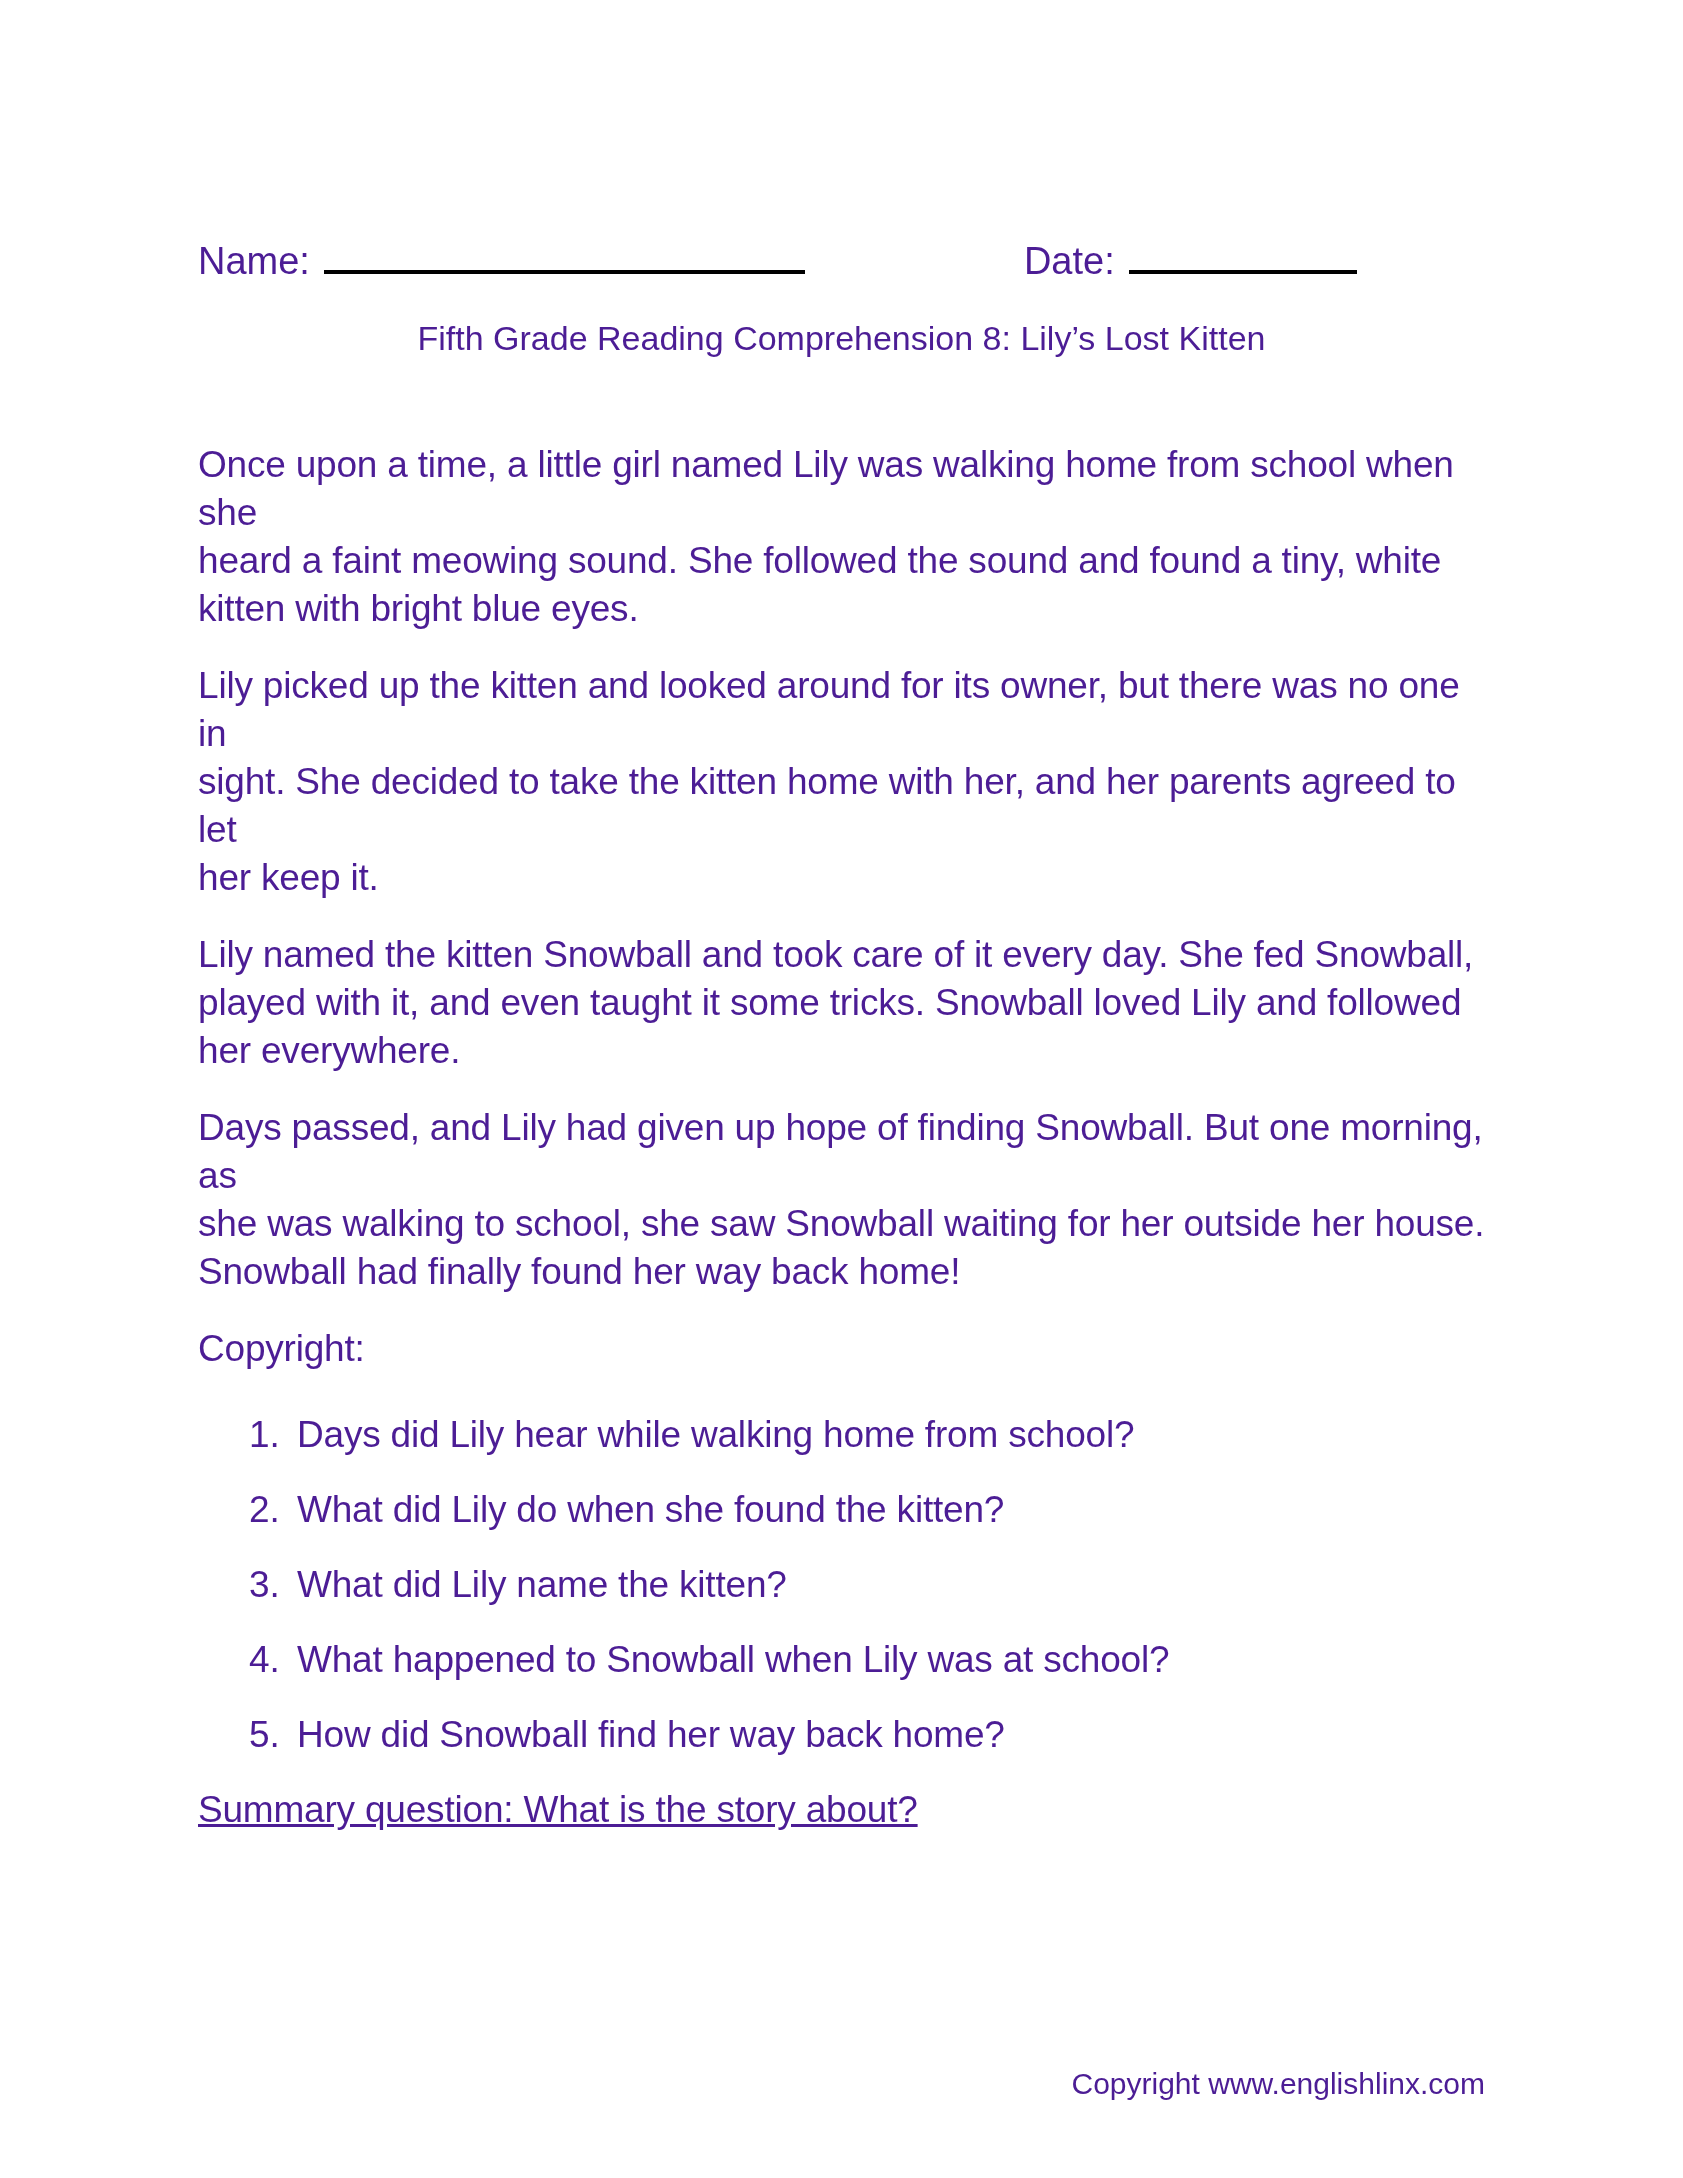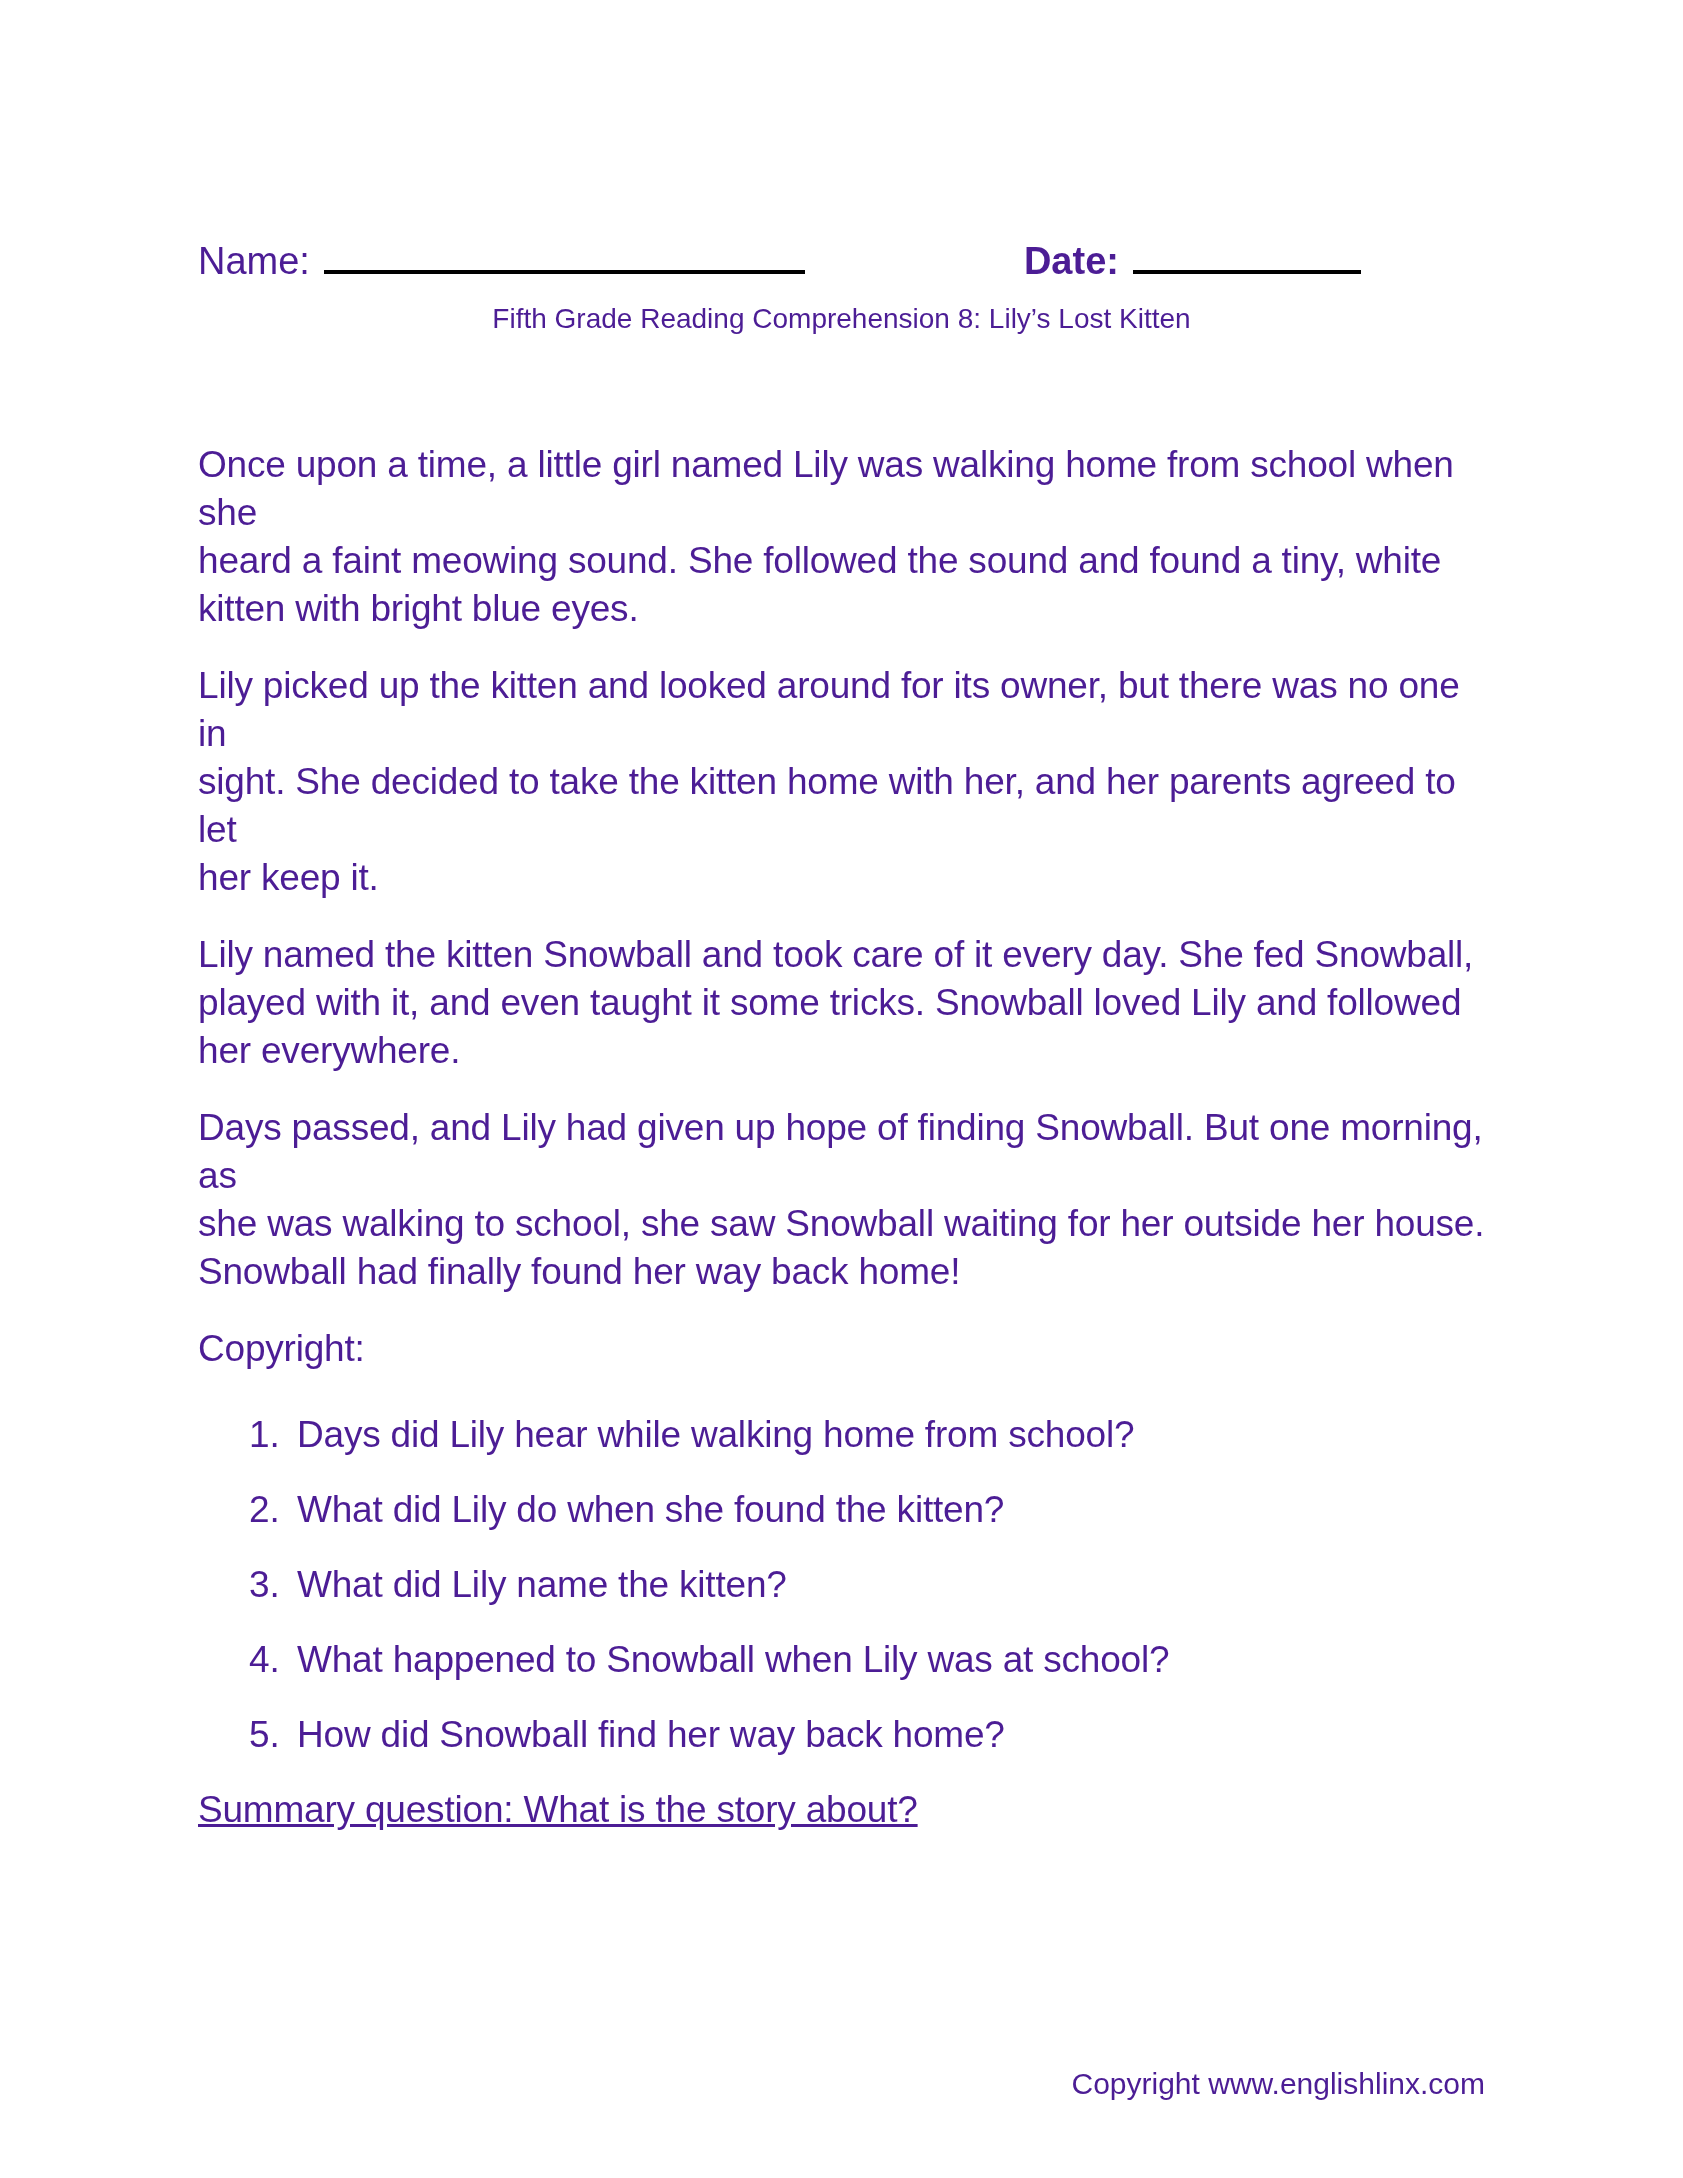--- a/index.html
+++ b/index.html
@@ -28,32 +28,32 @@
     display: flex;
     align-items: baseline;
     white-space: nowrap;
   }
   .blank {
     display: inline-block;
     border-bottom: 4px solid #000000;
     height: 1px;
   }
   .name-blank { width: 481px; margin-left: 14px; }
-  .date-label { margin-left: 219px; font-weight: bold; }
+  .date-label { margin-left: 219px; }
   .date-blank { width: 228px; margin-left: 14px; }
 
   
   .title {
     position: absolute;
-    top: 271px;
+    top: 290px;
     left: 0;
     width: 1683px;
     margin: 0;
     text-align: center;
-    font-size: 28px;
+    font-size: 34px;
     line-height: 48px;
     font-weight: 400;
   }
 
   
   .content {
     position: absolute;
     top: 417px;
     left: 198px;
     width: 1287px;

